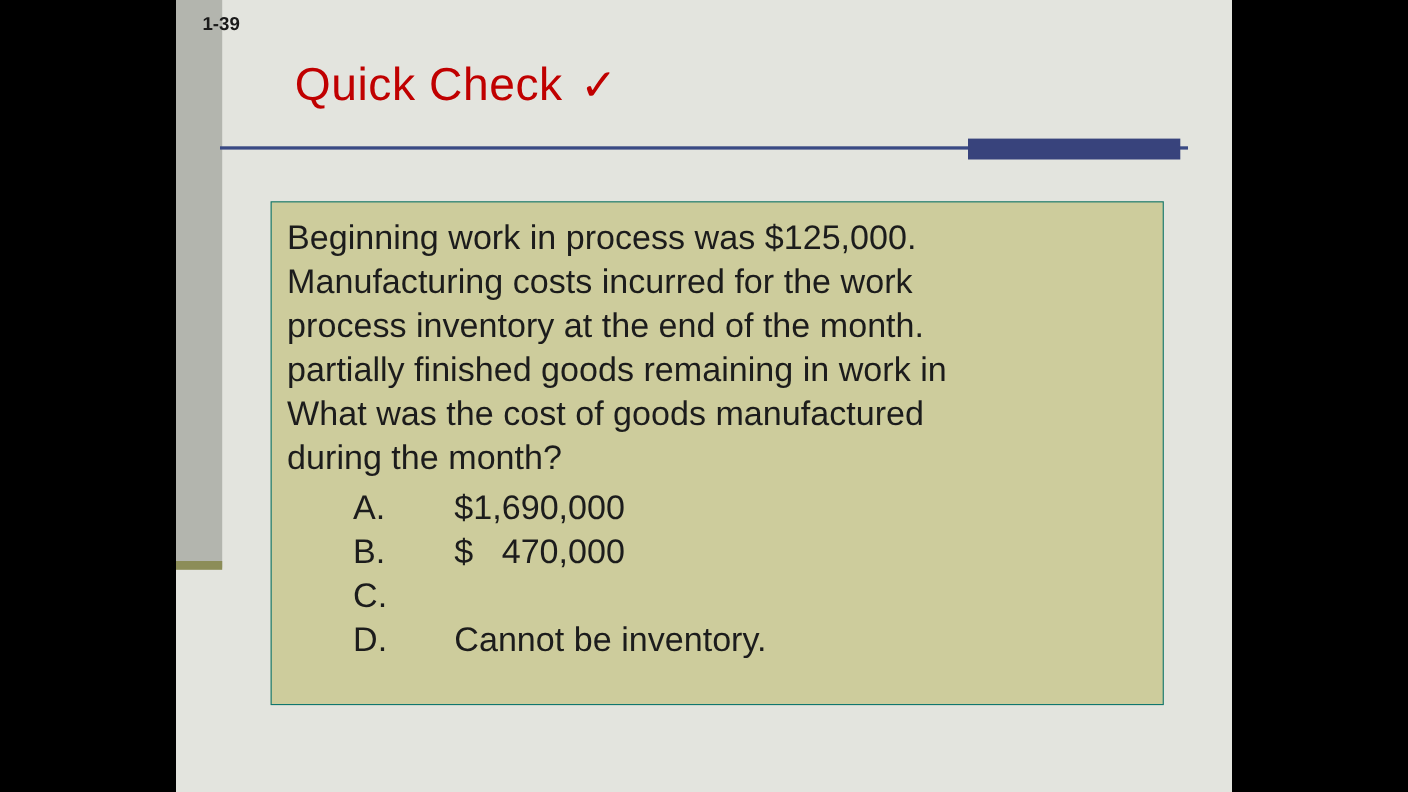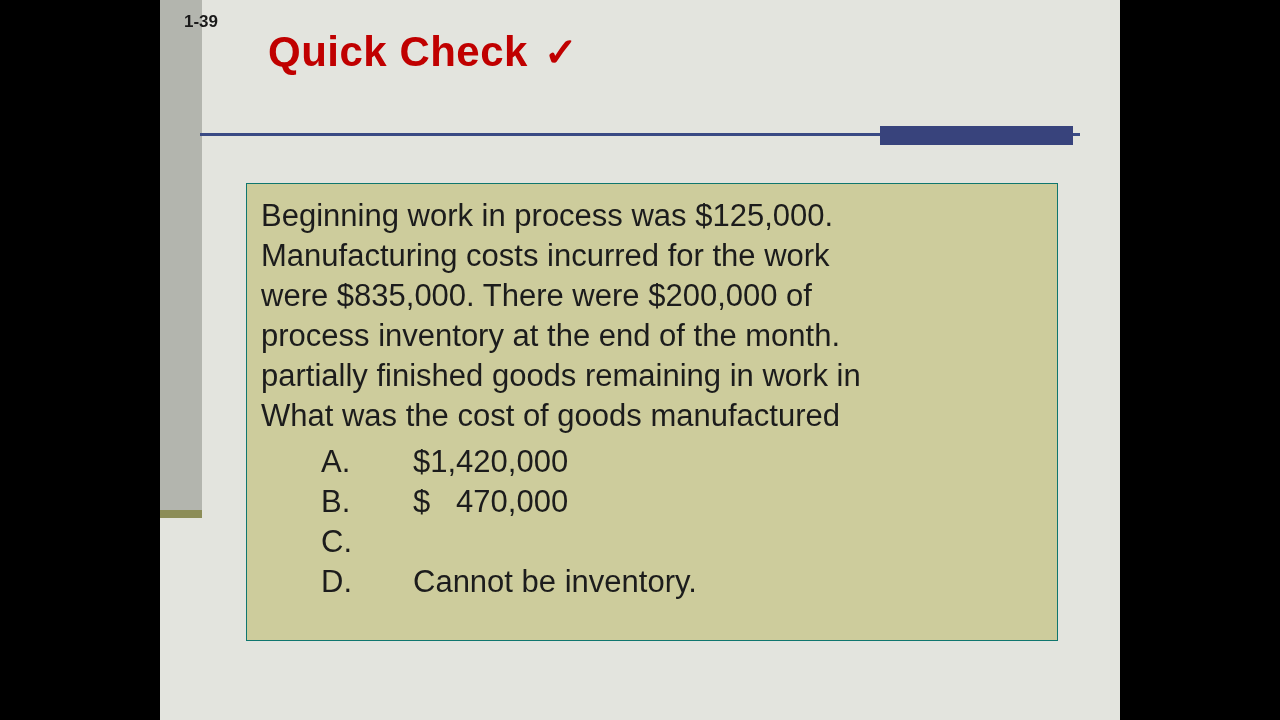--- a/index.html
+++ b/index.html
@@ -58,23 +58,23 @@
     top: 12px;
     font-size: 17px;
     font-weight: bold;
     color: #1a1a1a;
     letter-spacing: 0px;
   }
 
   .title {
     position: absolute;
     left: 108px;
-    top: 28px;
+    top: 53px;
     font-size: 42px;
-    font-weight: bold;
+    font-weight: normal;
     color: #c00000;
     letter-spacing: 0.5px;
     white-space: nowrap;
   }
   .title .check {
     color: #c00000;
     font-size: 40px;
     margin-left: 16px;
   }
 
@@ -169,30 +169,30 @@
       <span>Quick Check</span><span class="check">✓</span>
     </div>
 
     <div class="rule"></div>
     <div class="rule-block"></div>
 
     <div class="question-box">
       <div class="q-text">
         <div class="q-line">Beginning work in process was $125,000.</div>
         <div class="q-line">Manufacturing costs incurred for the work</div>
-        <div class="q-line">were $835,000.  There were $200,000 of</div>
         <div class="q-line">process inventory at the end of the month.</div>
         <div class="q-line">partially finished goods remaining in work in</div>
         <div class="q-line">What was the cost of goods manufactured</div>
+        <div class="q-line">during the month?</div>
       </div>
 
       <div class="choices">
         <div class="choice">
           <span class="choice-letter">A.</span>
-          <span class="choice-text">$1,420,000</span>
+          <span class="choice-text">$1,690,000</span>
         </div>
         <div class="choice">
           <span class="choice-letter">B.</span>
           <span class="choice-text">$   470,000</span>
         </div>
         <div class="choice">
           <span class="choice-letter">C.</span>
         </div>
         <div class="choice">
           <span class="choice-letter">D.</span>

